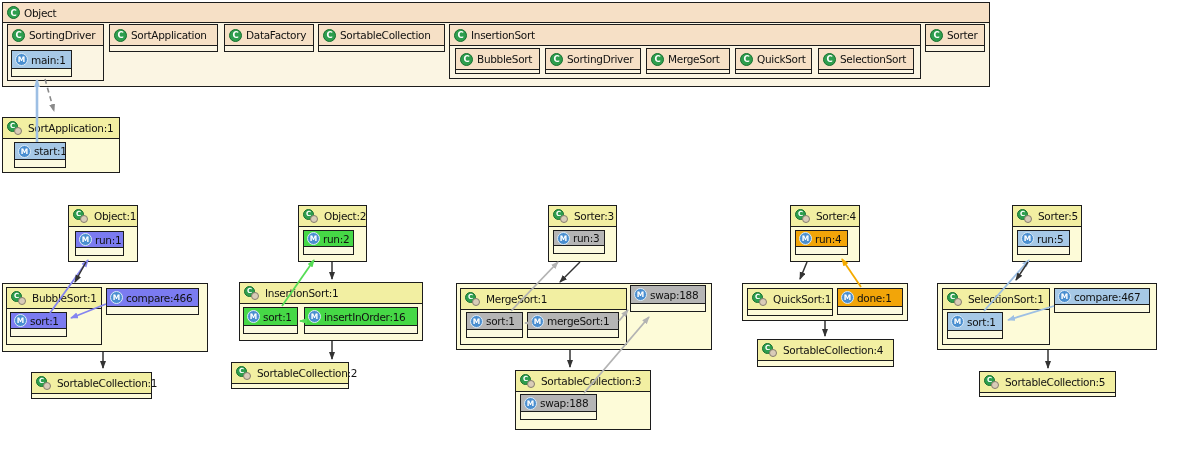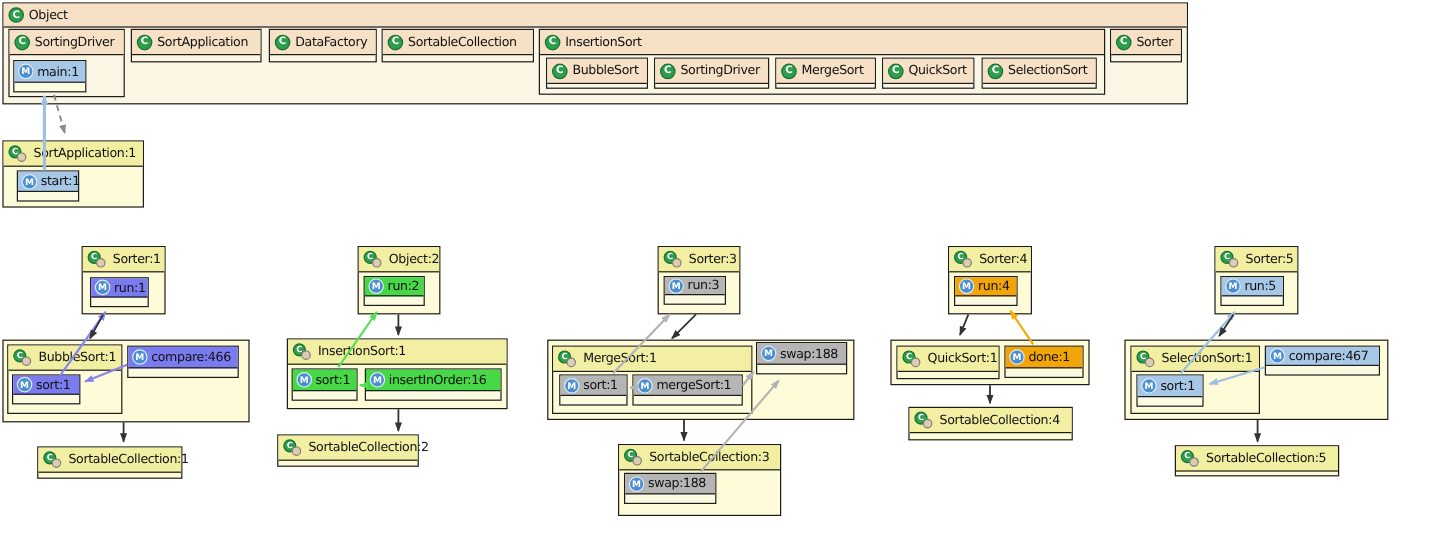--- a/index.html
+++ b/index.html
@@ -125,21 +125,21 @@
         <span class="micon">M</span>
         <span class="lbl">start:1</span>
       </div>
     </div>
     <div class="box instbox" style="left: 68px; top: 205px; width: 70px; height: 57px;">
       <div class="hdr" style="height: 21px;">
         <span class="oicon">
           <span class="cicon">C</span>
           <span class="odot"></span>
         </span>
-        <span class="lbl">Sorter:1</span>
+        <span class="lbl">Object:1</span>
       </div>
     </div>
     <div class="mbox" style="left: 75px; top: 231px; width: 49px; height: 25px;">
       <div class="mrow" style="height: 16px; background: rgb(123, 123, 240);">
         <span class="micon">M</span>
         <span class="lbl">run:1</span>
       </div>
     </div>
     <div class="box grpbox" style="left: 2px; top: 283px; width: 206px; height: 69px;"></div>
     <div class="box instbox" style="left: 6px; top: 287px; width: 96px; height: 58px;">

